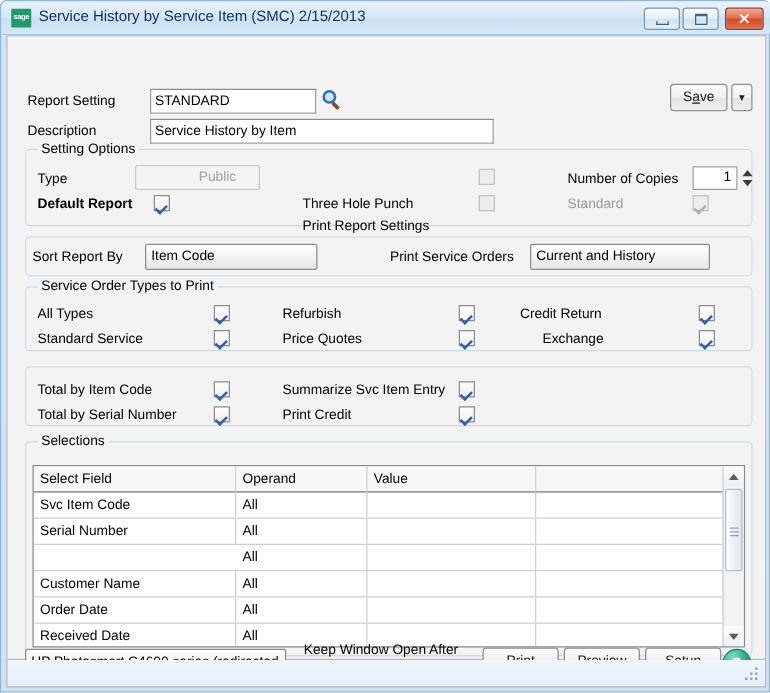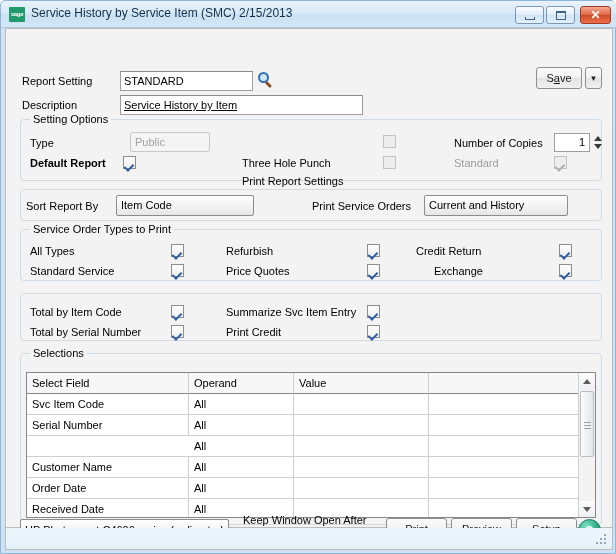--- a/index.html
+++ b/index.html
@@ -380,32 +380,32 @@
   <div id="client">
 
     <div class="lbl" style="left:16px; top:46px;">Report Setting</div>
     <div class="textbox" style="left:114px; top:42px; width:133px; height:20px;">STANDARD</div>
     <div id="lookup">
       <div class="lens"></div>
       <div class="handle"></div>
     </div>
 
     <div class="lbl" style="left:16px; top:70px;">Description</div>
-    <div class="textbox" style="left:114px; top:66px; width:243px; height:20px;text-decoration:underline;">Service History by Item</div>
+    <div class="textbox" style="left:114px; top:66px; width:275px; height:20px;">Service History by Item</div>
 
     <div class="btn" style="left:530px; top:38px; width:46px; height:22px;">
       <span>S</span><u>a</u><span>ve</span>
     </div>
     <div class="btn" style="left:579px; top:38px; width:17px; height:22px; font-size:9px; line-height:20px;">▾</div>
 
     <div class="group" style="left:14px; top:90px; width:582px; height:62px;">
       <div class="gtitle">Setting Options</div>
     </div>
     <div class="lbl" style="left:24px; top:108px;">Type</div>
-    <div class="combo disabled" style="left:124px; top:103px; width:80px; height:20px;">Public</div>
+    <div class="combo disabled" style="left:102px; top:103px; width:100px; height:20px;text-align:right;">Public</div>
     <div class="lbl" style="left:24px; top:128px;font-weight:bold;">Default Report</div>
     <div class="chk on" style="left:117px; top:127px;"></div>
 
     <div class="lbl" style="left:236px; top:108px;margin-top:38px;">Print Report Settings</div>
     <div class="chk off gray" style="left:377px; top:106px;"></div>
     <div class="lbl" style="left:236px; top:128px;">Three Hole Punch</div>
     <div class="chk off gray" style="left:377px; top:127px;"></div>
 
     <div class="lbl" style="left:448px; top:108px;">Number of Copies</div>
     <div id="copies-box">1</div>

